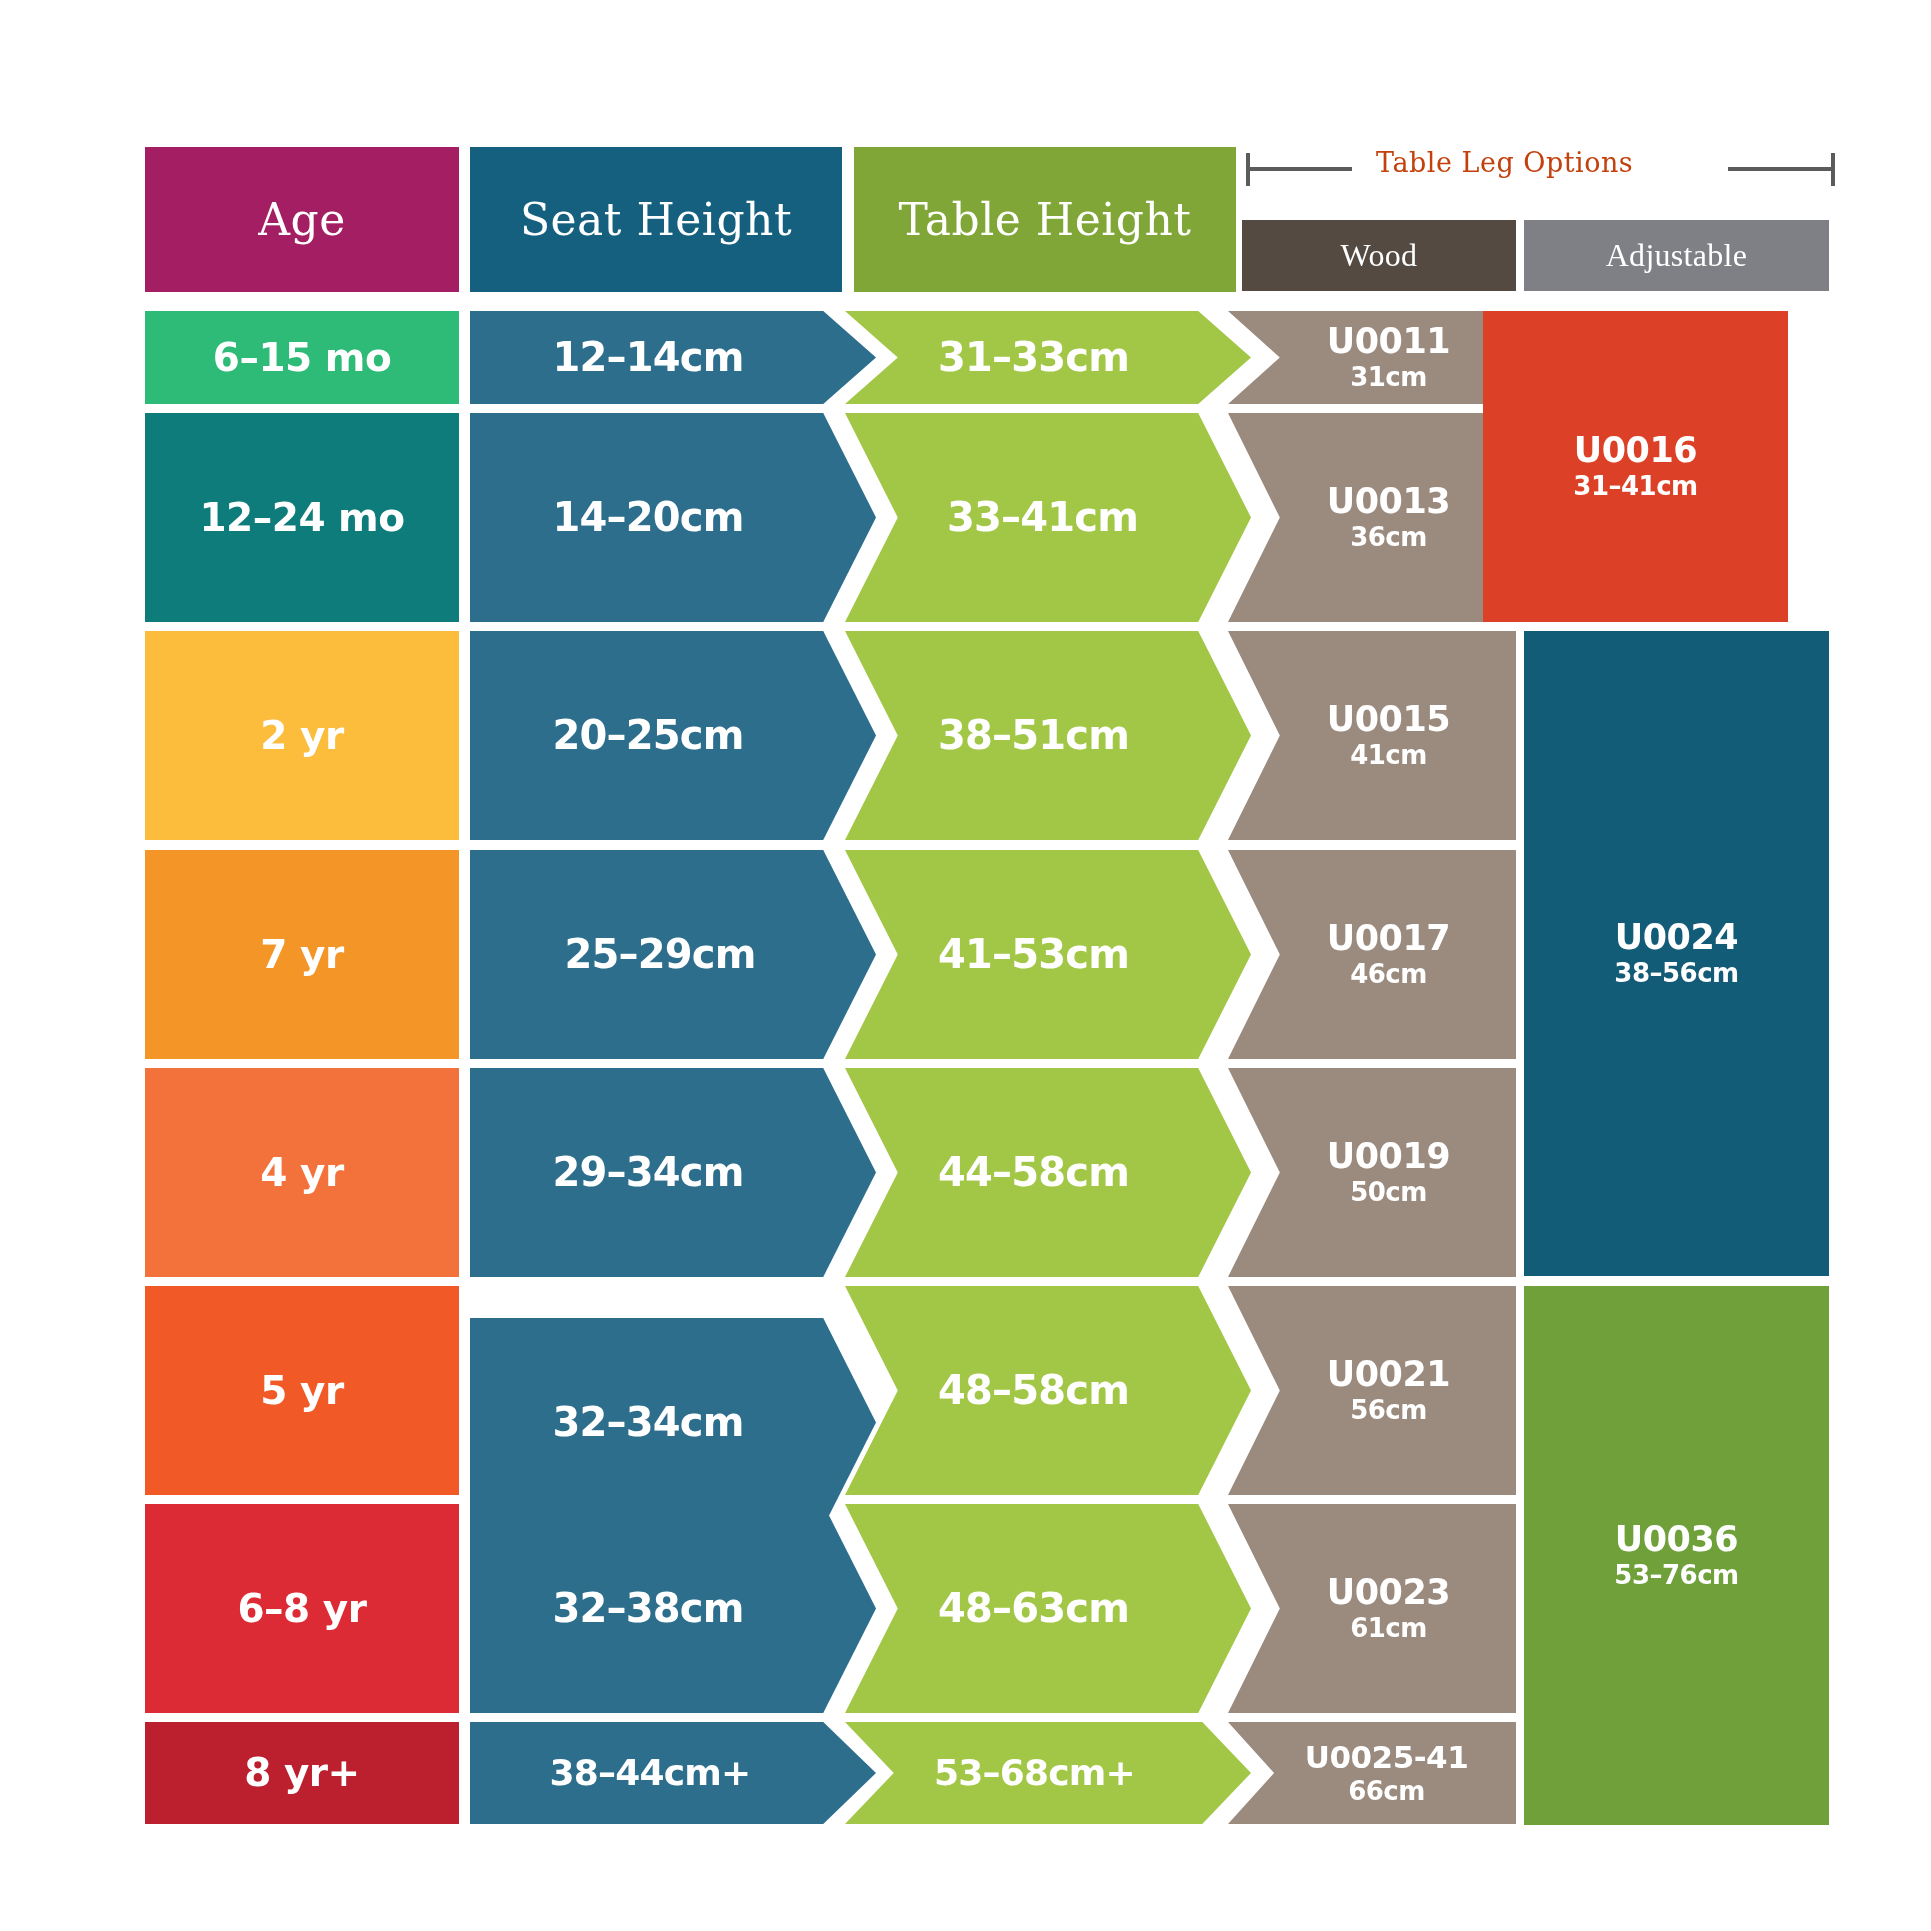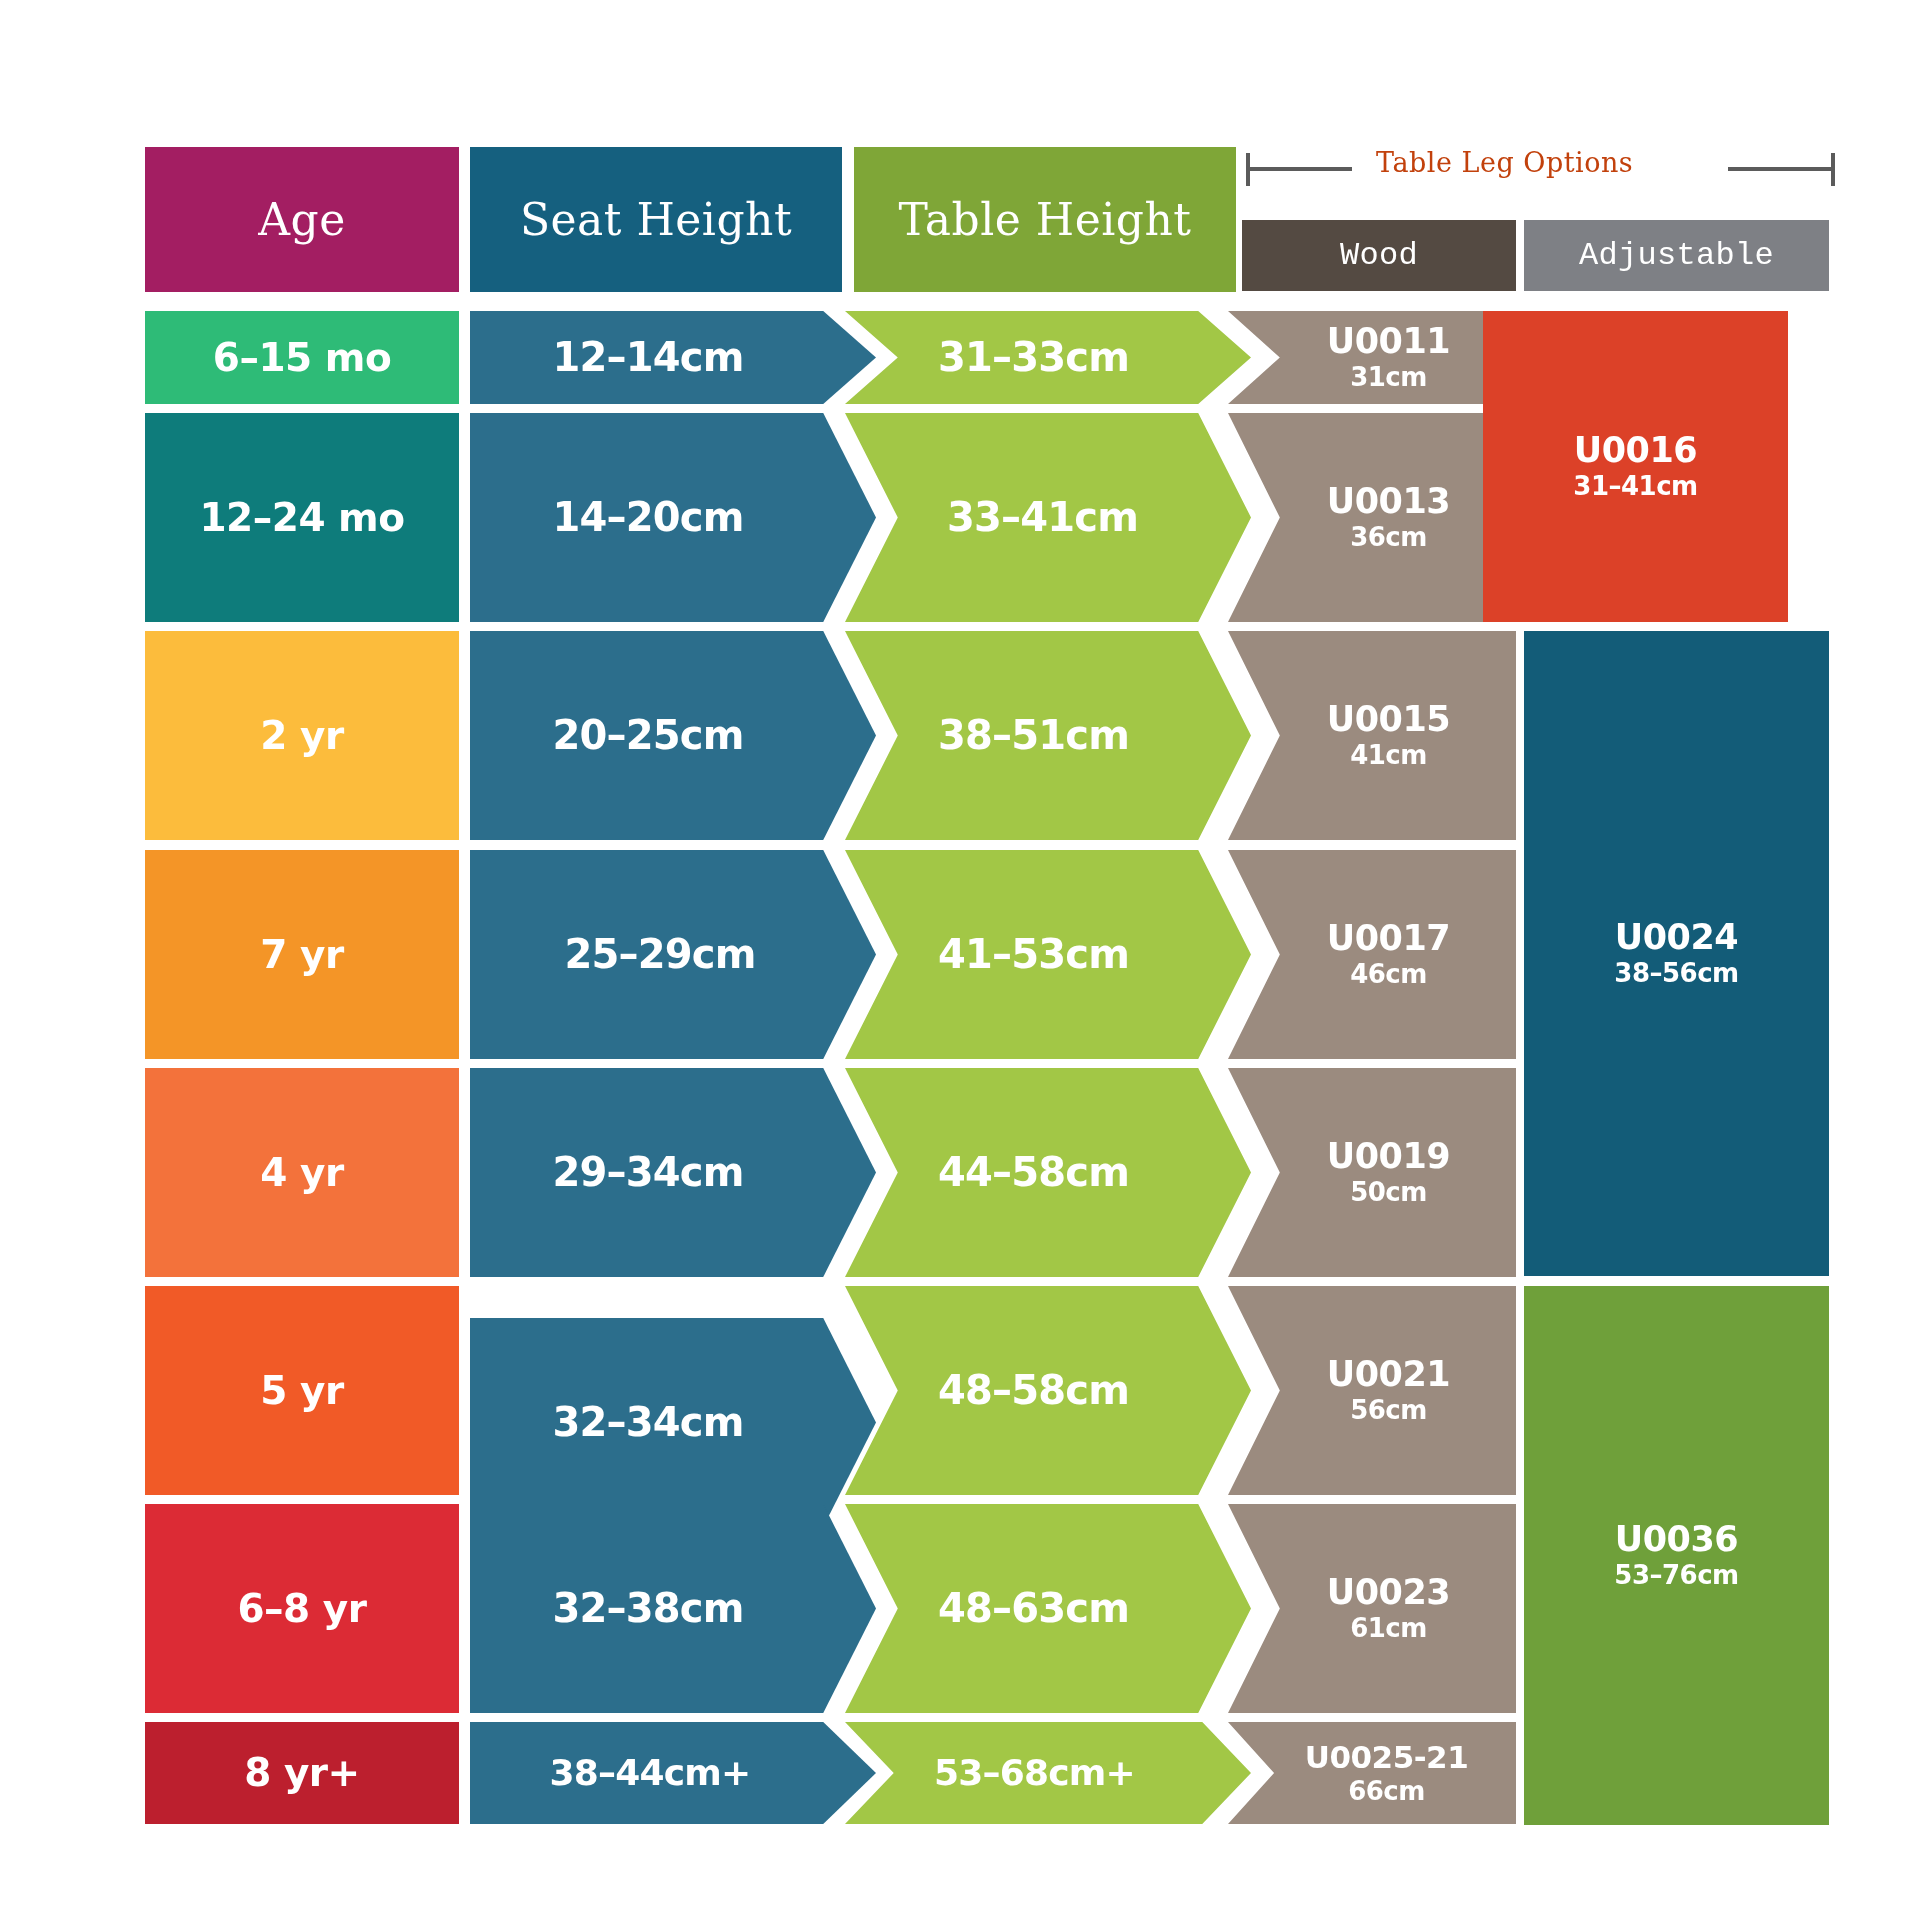--- a/index.html
+++ b/index.html
@@ -33,21 +33,21 @@
   }
 
   
   .hdr-main {
     font-family: "DejaVu Serif", "Liberation Serif", serif;
     font-size: 44px;
     font-weight: 400;
     letter-spacing: 0.5px;
   }
   .hdr-sub {
-    font-family: Liberation Mono, monospace;
+    font-family: Liberation Serif, serif;
     font-size: 32px;
     font-weight: 400;
     letter-spacing: 0.3px;
   }
 
   .leg-options-label {
     position: absolute;
     font-family: "DejaVu Serif", "Liberation Serif", serif;
     font-size: 27px;
     color: #c2410c;
@@ -242,21 +242,21 @@
     <span class="sku-txt" style="margin-left:33px;">U0021</span>
     <span class="sku-sub" style="margin-left:33px;">56cm</span>
   </div>
   <div class="cell" style="left:1228px; top:1504px; width:288px; height:209px; background:#9B8B7F;
               clip-path: polygon(0 0, 100% 0, 100% 100%, 0 100%, 18% 50%);">
     <span class="sku-txt" style="margin-left:33px;">U0023</span>
     <span class="sku-sub" style="margin-left:33px;">61cm</span>
   </div>
   <div class="cell" style="left:1228px; top:1722px; width:288px; height:102px; background:#9B8B7F;
               clip-path: polygon(0 0, 100% 0, 100% 100%, 0 100%, 16% 50%);">
-    <span class="sku-txt sku-txt-sm" style="margin-left:29px;">U0025-21</span>
+    <span class="sku-txt sku-txt-sm" style="margin-left:29px;">U0025-41</span>
     <span class="sku-sub" style="margin-left:29px;">66cm</span>
   </div>
 
   <div class="cell" style="left:1483px; top:311px; width:305px; height:311px; background:#DC4128;">
     <span class="sku-txt">U0016</span>
     <span class="sku-sub">31–41cm</span>
   </div>
 
   <div class="cell" style="left:1524px; top:631px; width:305px; height:645px; background:#135C78;">
     <span class="sku-txt">U0024</span>

